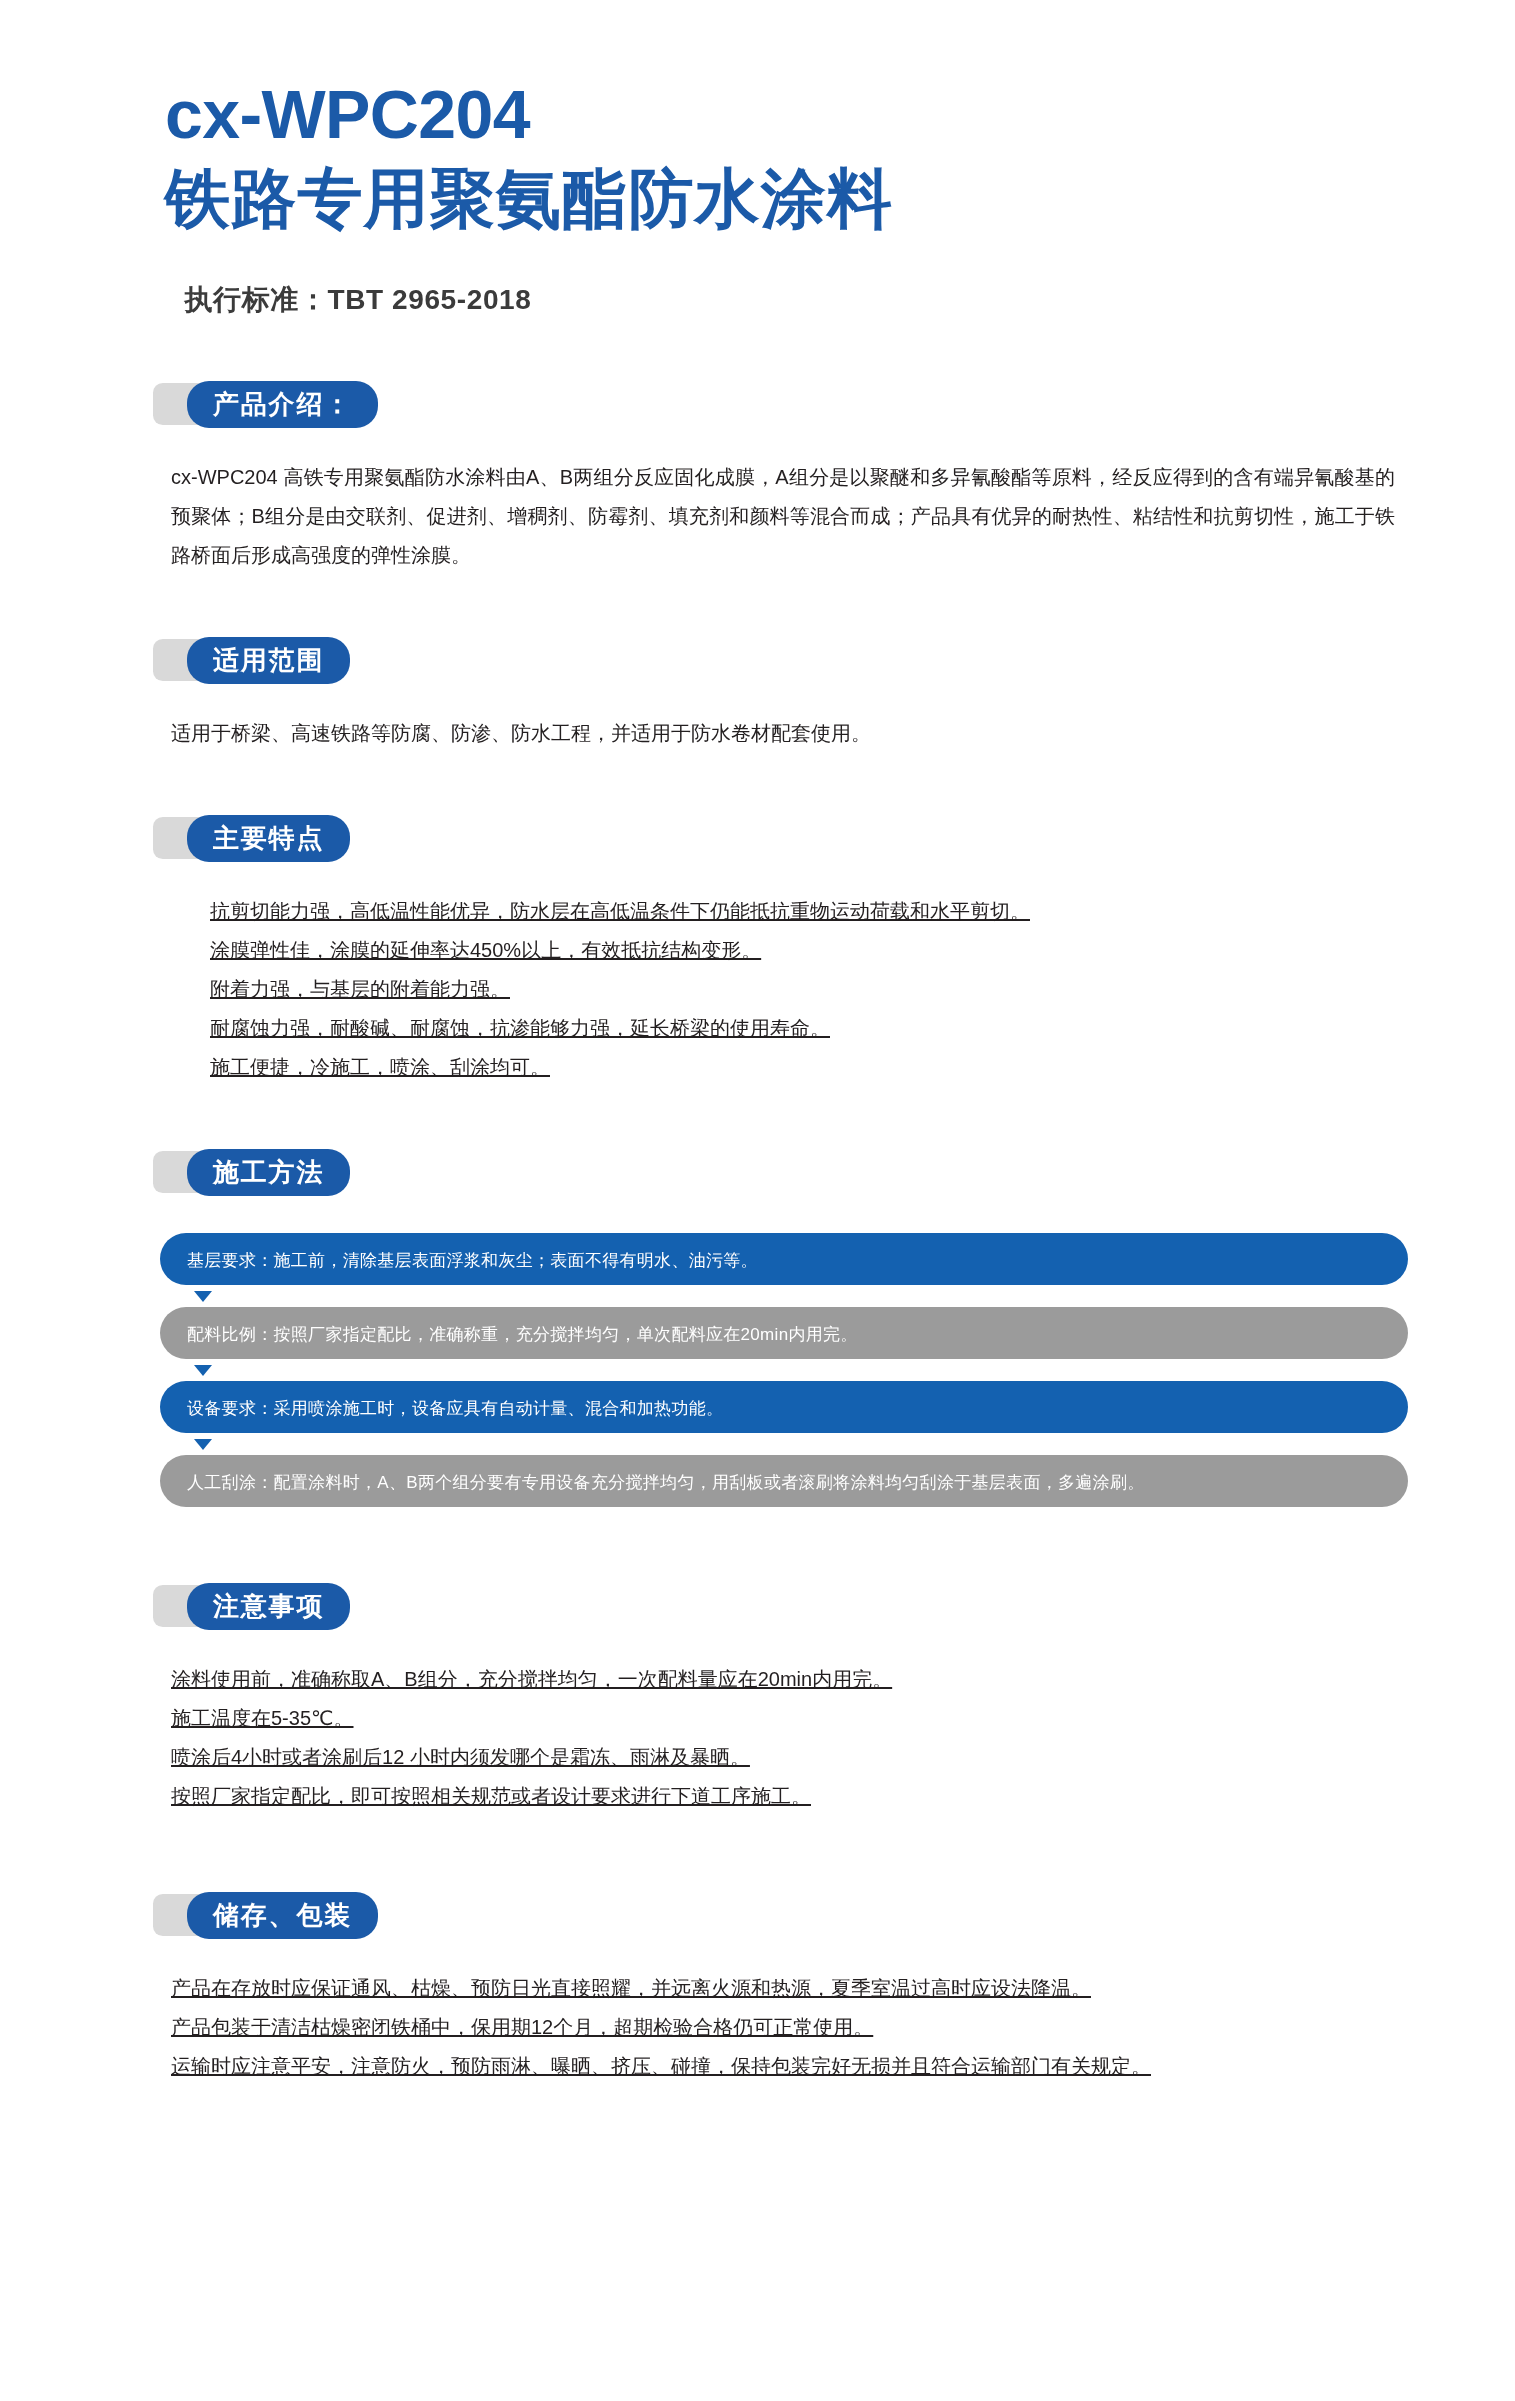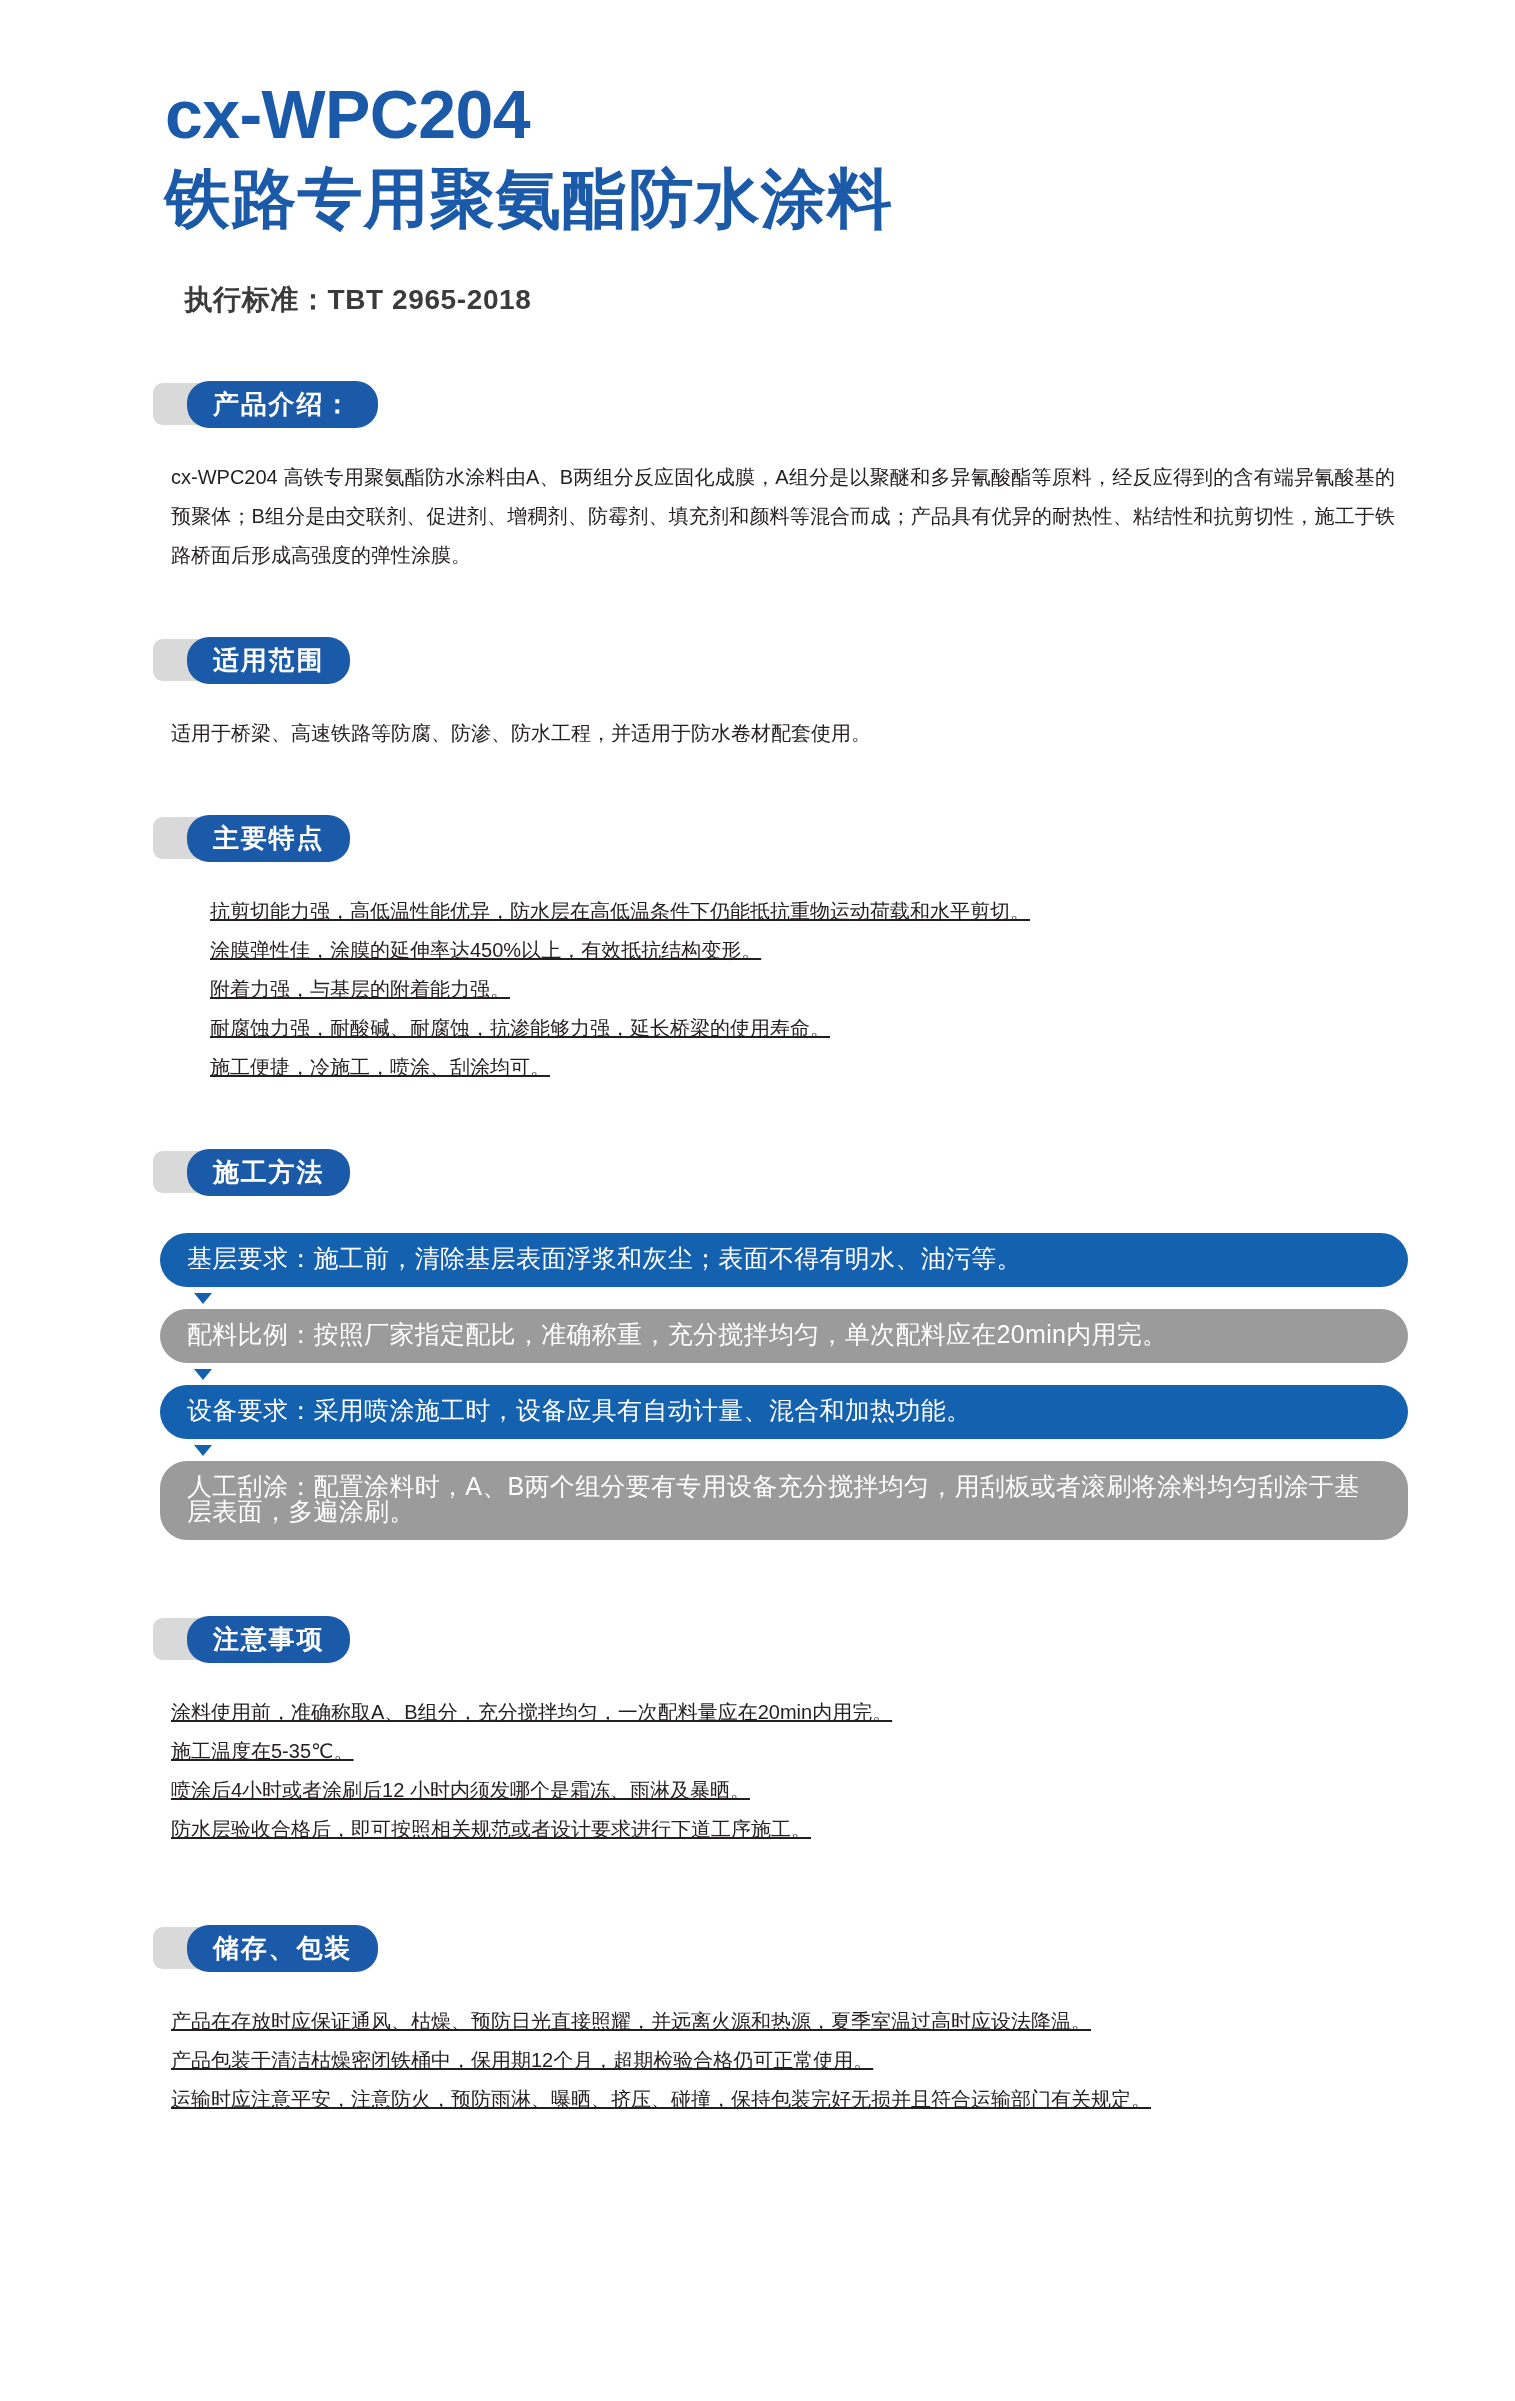--- a/index.html
+++ b/index.html
@@ -109,23 +109,23 @@
     margin-top: 34px;
     padding: 0 140px 0 128px;
   }
   .flow-row {
     display: block;
   }
   .flow-bar {
     display: block;
     border-radius: 27px;
     color: #ffffff;
-    font-size: 25px;
+    font-size: 17px;
     line-height: 1;
-    padding: 13px 27px 16px 27px;
+    padding: 19px 27px 16px 27px;
     letter-spacing: 0.3px;
     box-sizing: border-box;
   }
   .flow-bar.blue { background: #1461b0; }
   .flow-bar.gray { background: #9b9b9b; }
   .flow-arrow {
     width: 0;
     height: 0;
     margin: 6.1px 0 4.9px 34px;
     border-left: 9.2px solid transparent;
@@ -203,21 +203,21 @@
 
   <div class="section sec-gap-lg">
     <div class="sec-head">
       <span class="tab"></span>
       <span class="pill">注意事项</span>
     </div>
     <div class="para">
       <span class="line">涂料使用前，准确称取A、B组分，充分搅拌均匀，一次配料量应在20min内用完。</span>
       <span class="line">施工温度在5-35℃。</span>
       <span class="line">喷涂后4小时或者涂刷后12 小时内须发哪个是霜冻、雨淋及暴晒。</span>
-      <span class="line">防水层验收合格后，即可按照相关规范或者设计要求进行下道工序施工。</span>
+      <span class="line">按照厂家指定配比，即可按照相关规范或者设计要求进行下道工序施工。</span>
     </div>
   </div>
 
   <div class="section sec-gap-lg">
     <div class="sec-head">
       <span class="tab"></span>
       <span class="pill">储存、包装</span>
     </div>
     <div class="para">
       <span class="line">产品在存放时应保证通风、枯燥、预防日光直接照耀，并远离火源和热源，夏季室温过高时应设法降温。</span>

